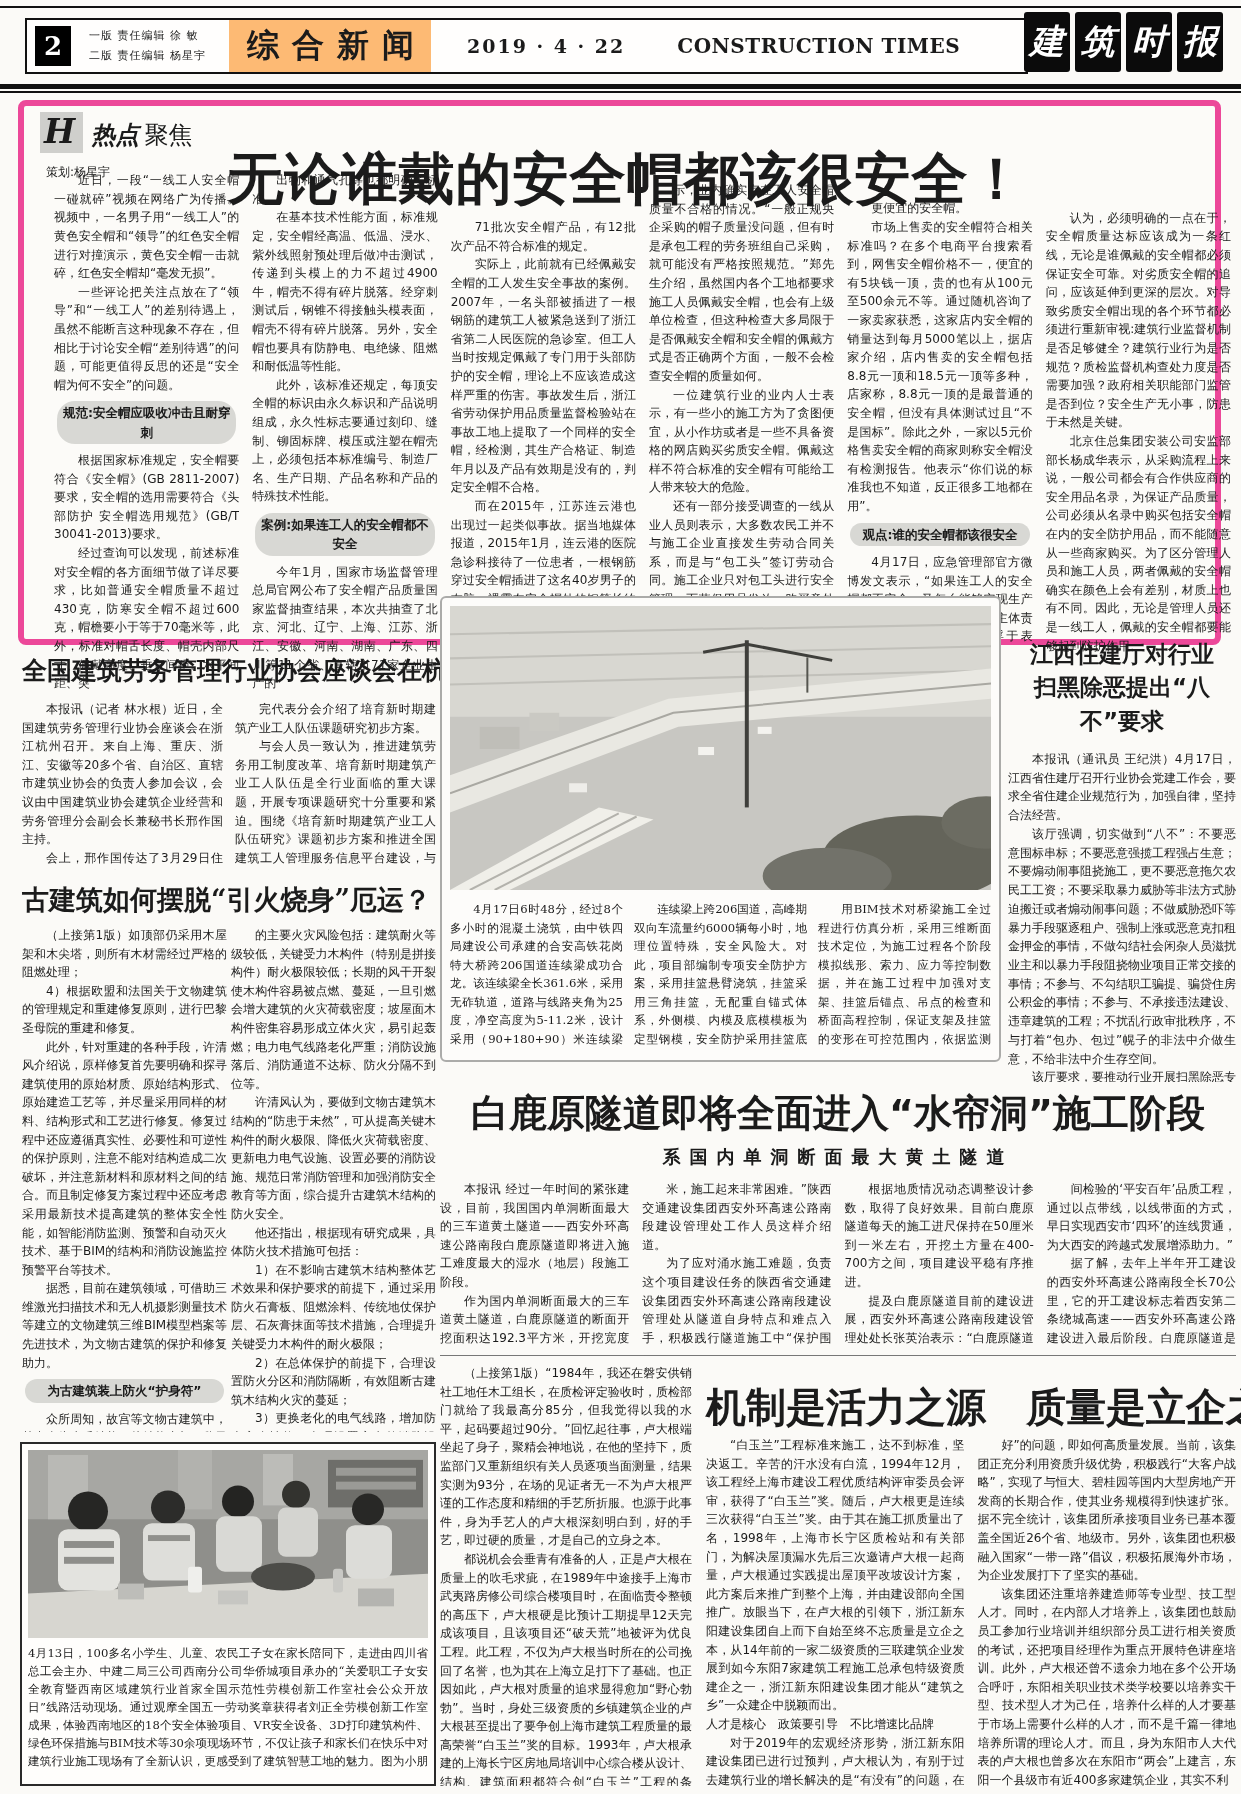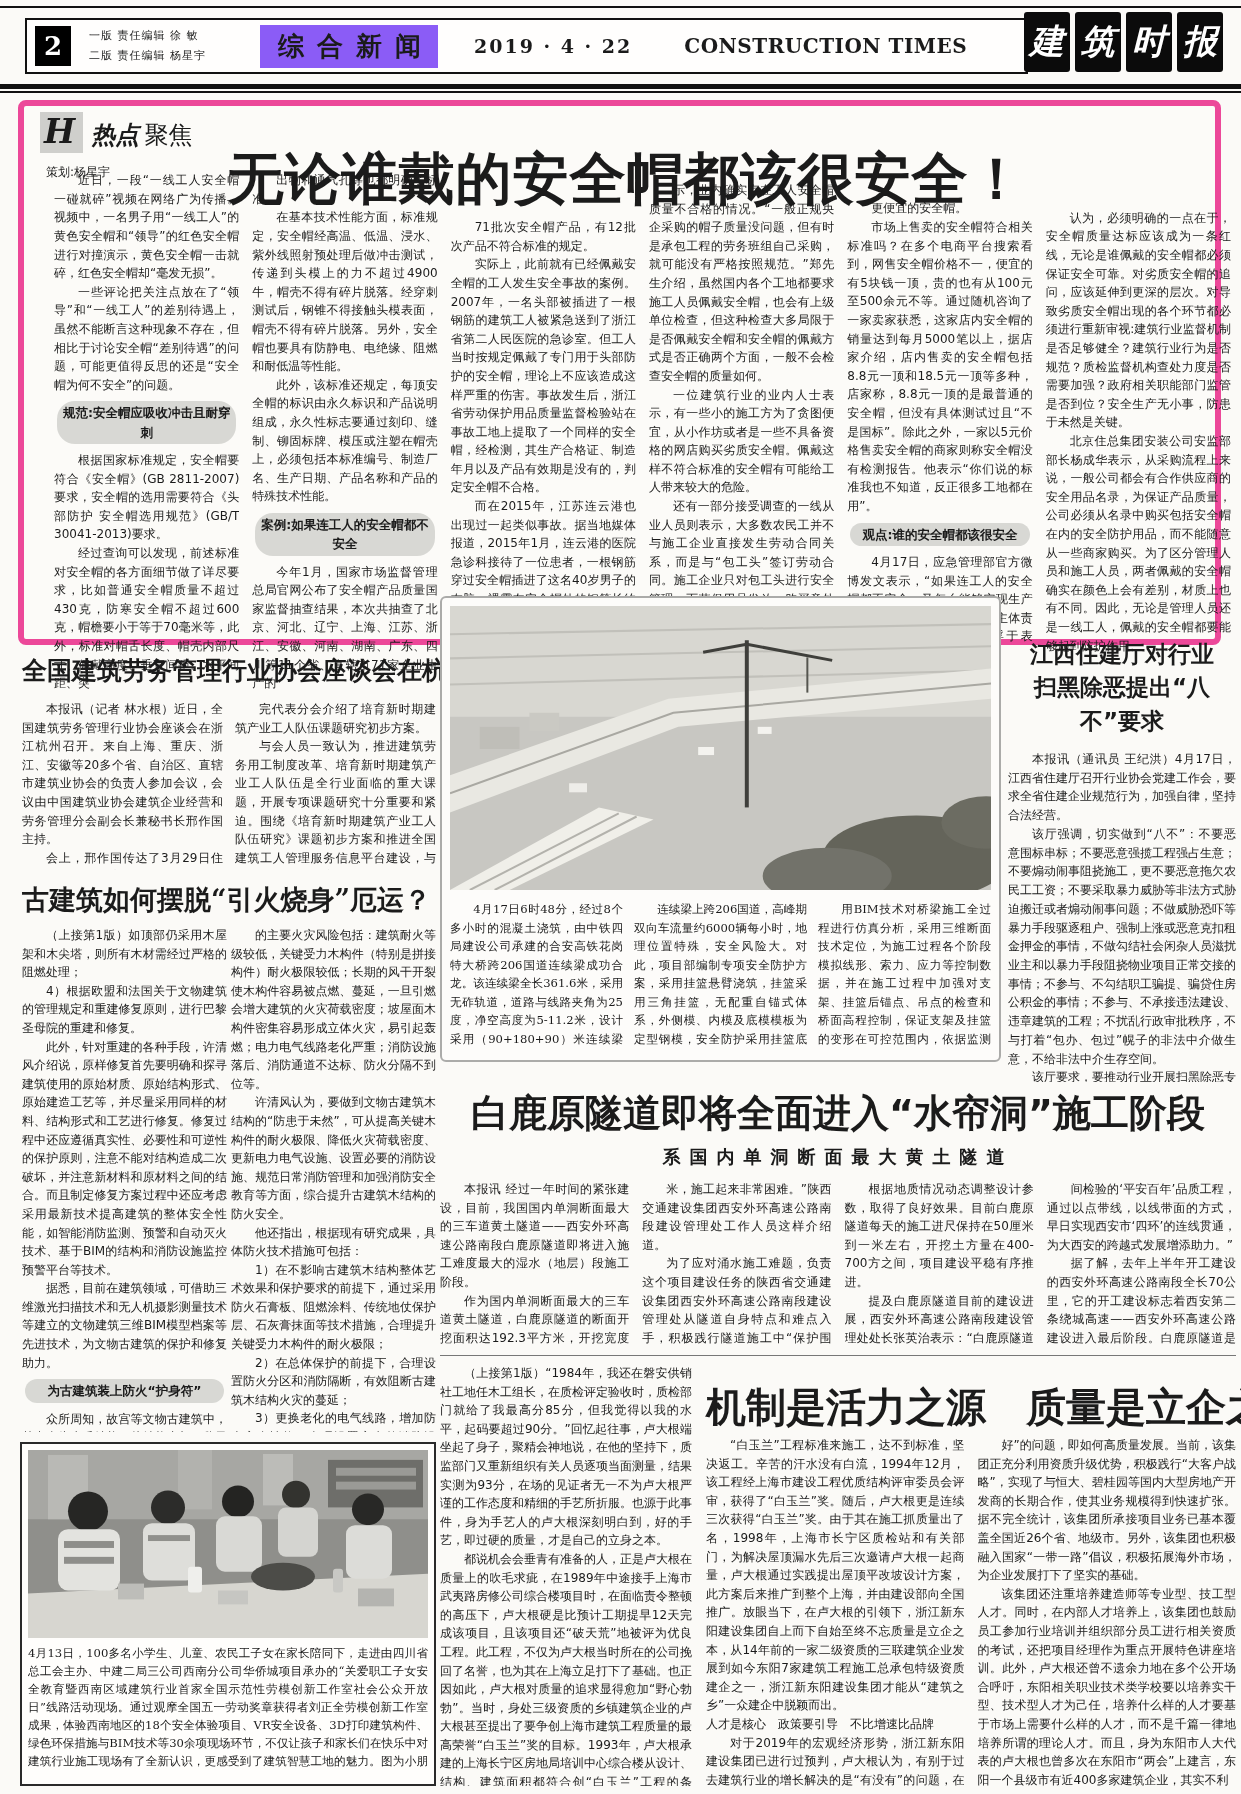--- a/index.html
+++ b/index.html
@@ -6,22 +6,22 @@
   .page{position:relative;width:1241px;height:1794px;margin:0 auto;background:#fbfaf7;
         font-family:"DejaVu Sans",sans-serif;color:#1b1b1b;overflow:hidden;}
   .topline{position:absolute;left:0;top:6px;width:100%;height:2px;background:#111;}
 
   
   .header-box{position:absolute;left:25px;top:18px;width:1003px;height:56px;border:2px solid #111;
               background:#fffefd;display:flex;align-items:center;box-sizing:border-box;}
   .pagenum{width:36px;height:40px;background:#000;color:#fff;font:bold 26px "DejaVu Serif",serif;
            display:flex;align-items:center;justify-content:center;margin-left:8px;}
   .editors{margin-left:18px;font-size:11px;line-height:1.8;letter-spacing:1px;white-space:nowrap;}
-  .section-title{font-size:26px;font-weight:bold;letter-spacing:13px;background:#8b5cf6;
-                 padding:4px 4px 4px 18px;margin-left:54px;white-space:nowrap;}
+  .section-title{font-size:32px;font-weight:bold;letter-spacing:13px;background:#fdba74;
+                 padding:4px 4px 4px 18px;margin-left:23px;white-space:nowrap;}
   .date{font:bold 19px "DejaVu Serif",serif;margin-left:36px;letter-spacing:2px;white-space:nowrap;}
   .en-title{font:bold 20px "DejaVu Serif",serif;margin-left:52px;letter-spacing:0.5px;white-space:nowrap;}
   .masthead{position:absolute;right:18px;top:12px;display:flex;gap:5px;}
   .masthead .mchar{width:46px;height:60px;background:#0b0b0b;color:#fff;border-radius:3px;
                    font:italic bold 34px "DejaVu Serif",serif;display:flex;align-items:center;justify-content:center;}
   .double-rule{position:absolute;left:0;top:84px;width:100%;height:9px;
                border-top:5px solid #111;border-bottom:2px solid #111;box-sizing:border-box;}
 
   
   .hotfocus{position:absolute;left:18px;top:100px;width:1203px;height:545px;border:6px solid #ec4899;

